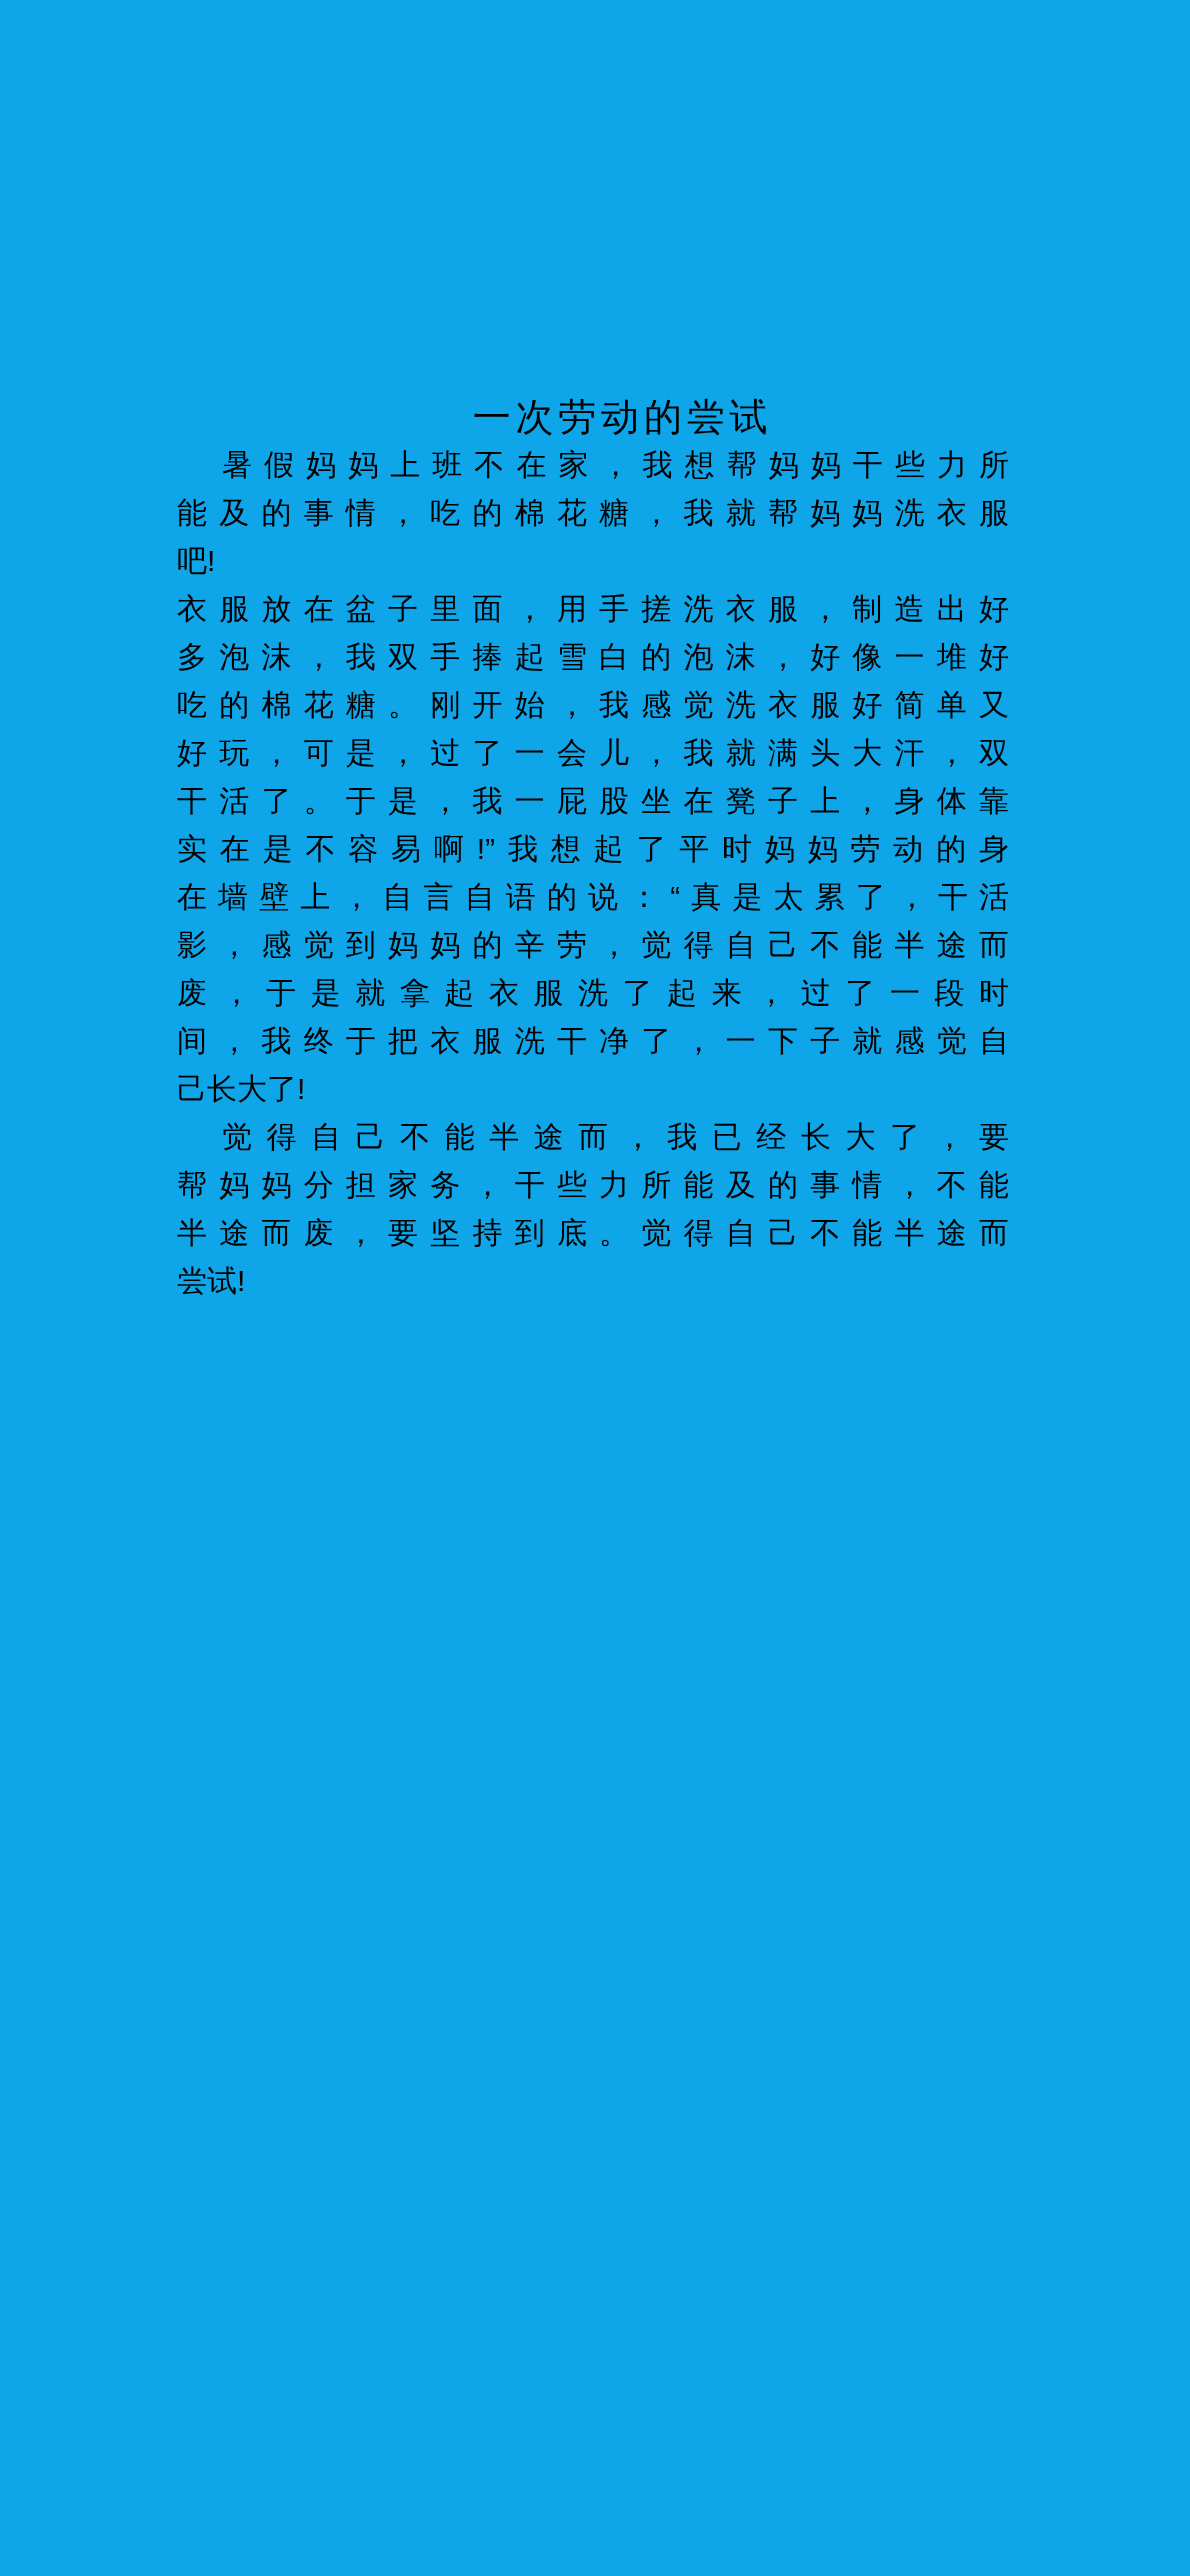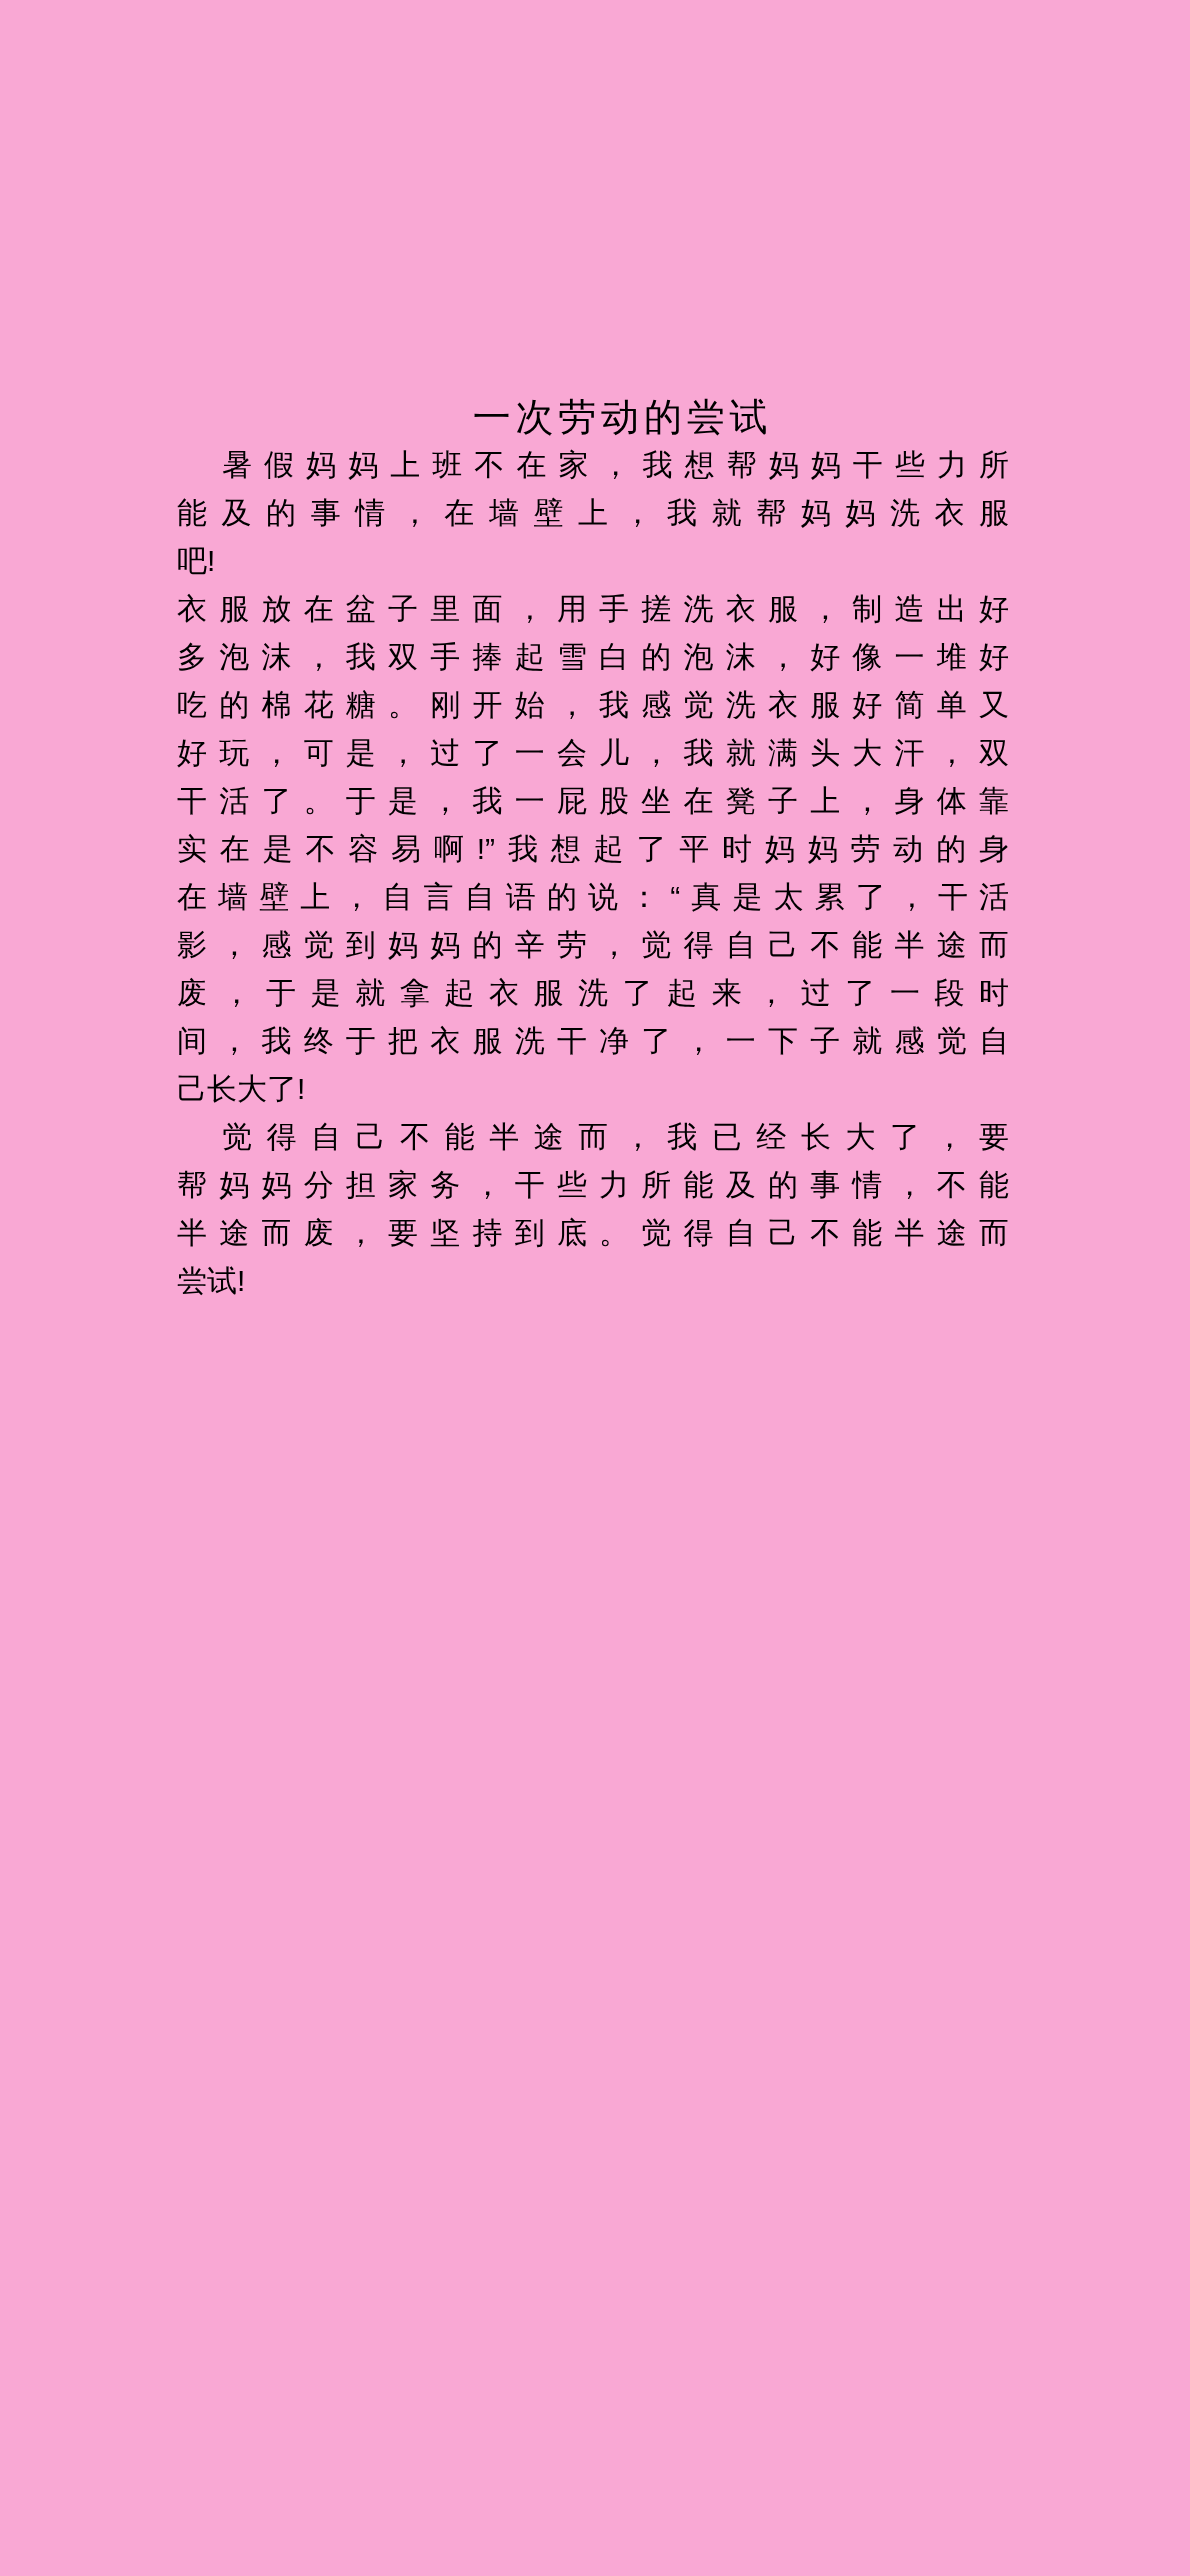--- a/index.html
+++ b/index.html
@@ -11,21 +11,21 @@
     height: 2576px;
     background: #ffffff;
     color: #000000;
     font-family: "Liberation Sans", sans-serif;
     position: relative;
     overflow: hidden;
   }
   .page {
     position: absolute;
     inset: 0;
-    background: #f9a8d4;
+    background: #0ea5e9;
   }
   .text-block {
     position: absolute;
     left: 177px;
     top: 393px;
     width: 832px;
   }
   .line {
     height: 48px;
     line-height: 48px;
@@ -54,21 +54,21 @@
   }
 </style>
 </head>
 <body style="background: rgb(255, 255, 255); color: rgb(0, 0, 0);">
 
 <div class="page">
   <div class="text-block">
     <div class="title">一次劳动的尝试</div>
     <div id="paragraphs">
         <div class="line indent">暑假妈妈上班不在家，我想帮妈妈干些力所</div>
-        <div class="line">能及的事情，在墙壁上，我就帮妈妈洗衣服</div>
+        <div class="line">能及的事情，吃的棉花糖，我就帮妈妈洗衣服</div>
         <div class="line last">吧!</div>
         <div class="line">衣服放在盆子里面，用手搓洗衣服，制造出好</div>
         <div class="line">多泡沫，我双手捧起雪白的泡沫，好像一堆好</div>
         <div class="line">吃的棉花糖。刚开始，我感觉洗衣服好简单又</div>
         <div class="line">好玩，可是，过了一会儿，我就满头大汗，双</div>
         <div class="line">干活了。于是，我一屁股坐在凳子上，身体靠</div>
         <div class="line">实在是不容易啊!”我想起了平时妈妈劳动的身</div>
         <div class="line">在墙壁上，自言自语的说：“真是太累了，干活</div>
         <div class="line">影，感觉到妈妈的辛劳，觉得自己不能半途而</div>
         <div class="line">废，于是就拿起衣服洗了起来，过了一段时</div>

